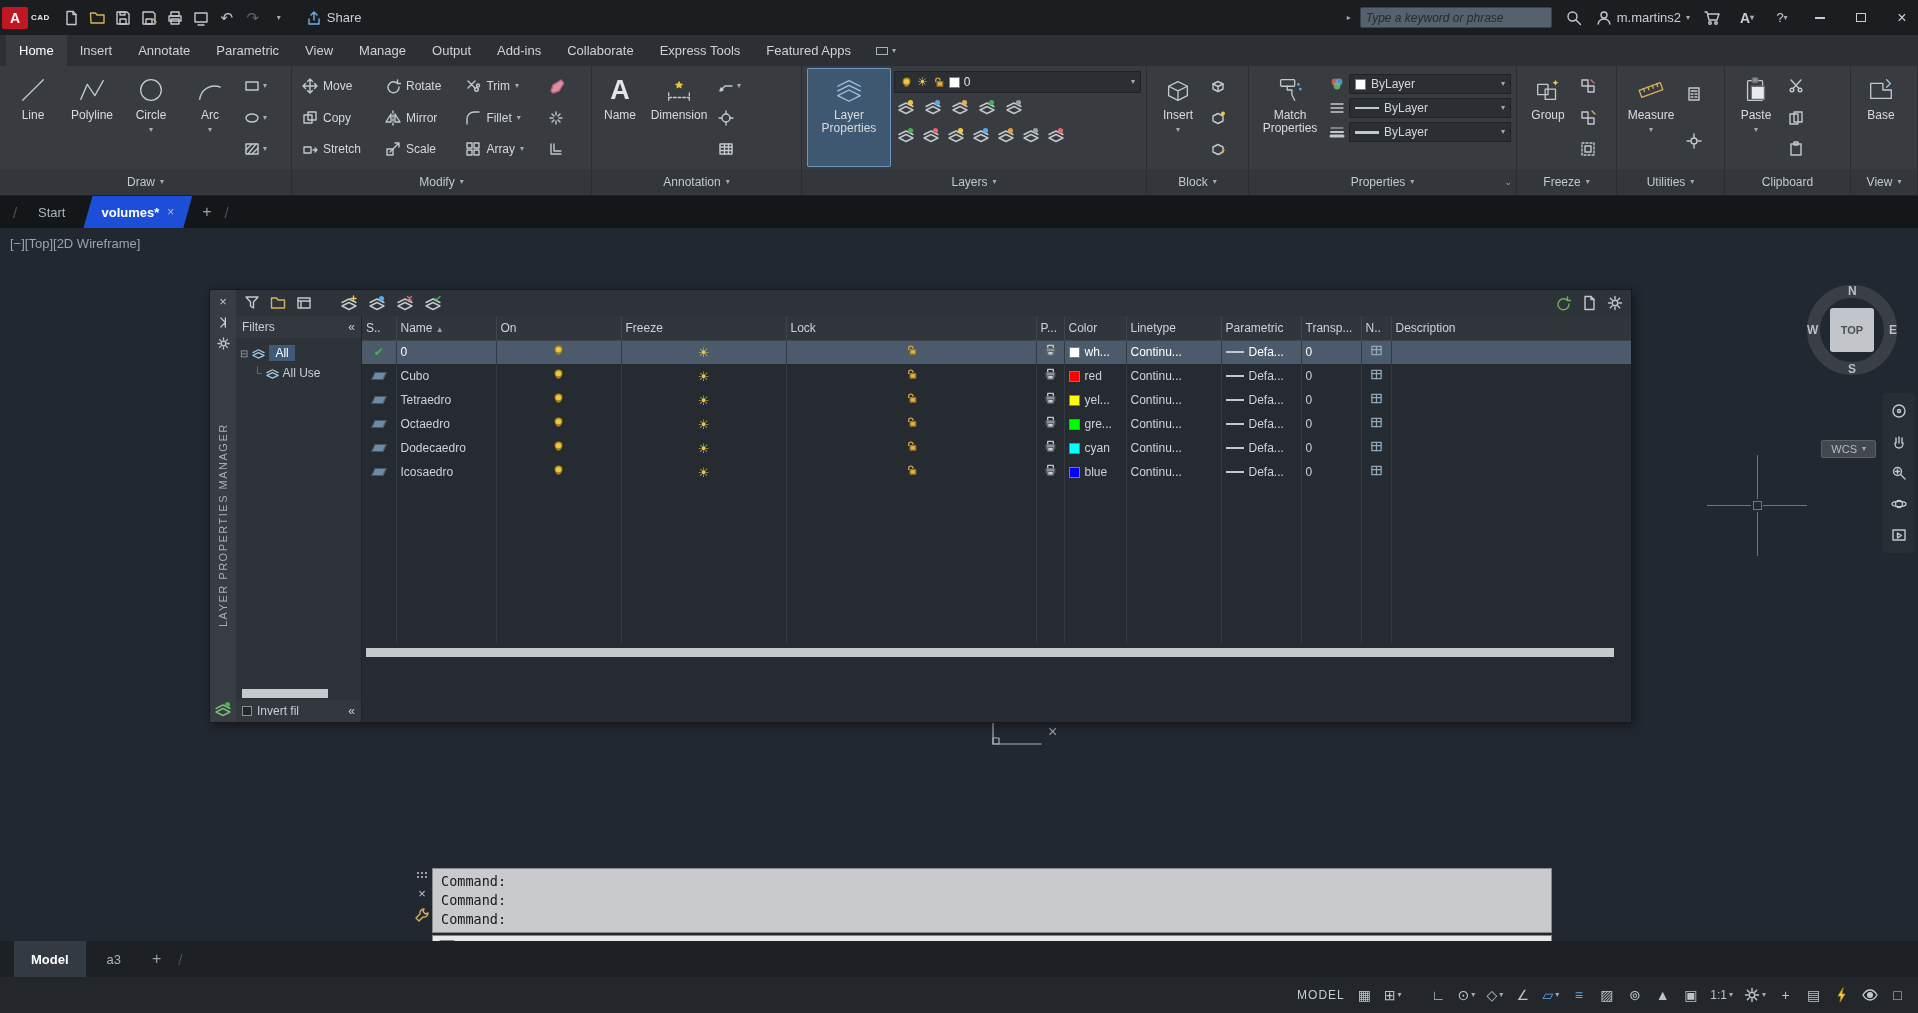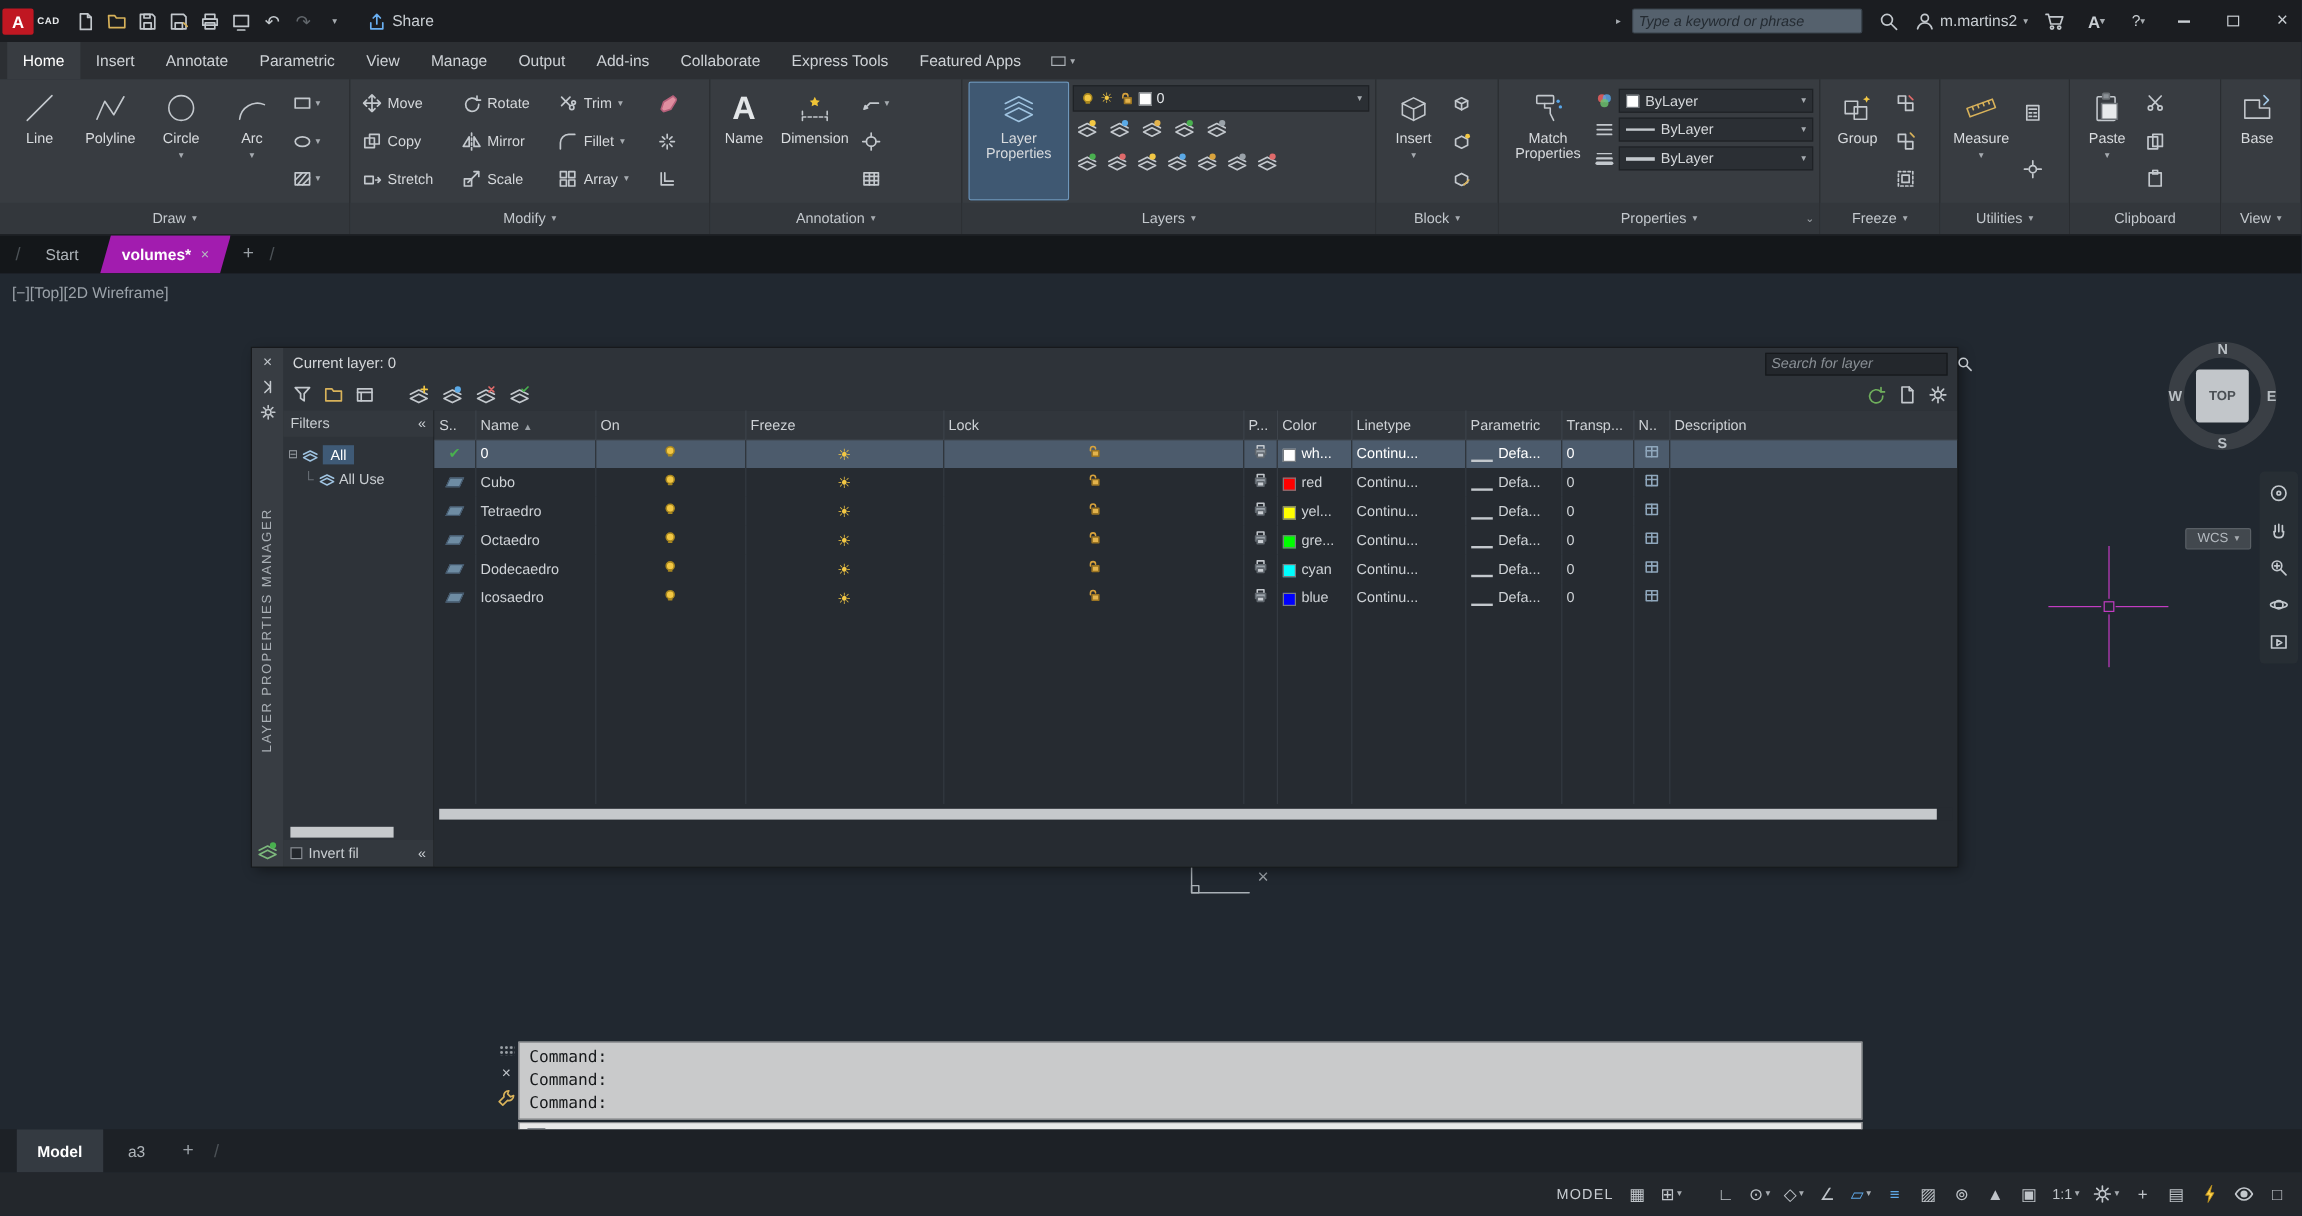--- a/index.html
+++ b/index.html
@@ -47,21 +47,21 @@
 .sw{width:11px;height:11px;border:1px solid #777c81;display:inline-block;flex:none}
 .combo{height:20px;background:#2b2f34;border:1px solid #1f2226;display:flex;align-items:center;gap:5px;padding:0 5px;font-size:12px;color:#d4d7da;flex:1}
 .prow{display:flex;align-items:center;gap:4px;margin:2px 0}
 .linew{width:24px;height:2px;background:#c3c8cd;flex:none}
 .linew2{width:24px;height:3px;background:#c3c8cd;flex:none}
 .launcher{position:absolute;right:4px;font-size:9px;color:#9aa0a5}
 
 .ftabs{height:32px;background:#14171a;display:flex;align-items:stretch;padding-left:10px;flex:none;color:#aeb4b9}
 .slash{width:10px;display:flex;align-items:center;justify-content:center;color:#4c5257;font-size:15px}
 .ftab{display:flex;align-items:center;padding:0 18px;font-size:13px;gap:8px}
-.ftab.active{background:#a21caf;color:#fff;font-weight:bold;clip-path:polygon(9px 0,100% 0,calc(100% - 9px) 100%,0 100%)}
+.ftab.active{background:#1d4ed8;color:#fff;font-weight:bold;clip-path:polygon(9px 0,100% 0,calc(100% - 9px) 100%,0 100%)}
 .ftab .x{font-weight:normal;color:#b5bac0;font-size:12px}
 .fplus{display:flex;align-items:center;padding:0 10px;color:#9aa0a6;font-size:16px}
 
 .canvas{flex:1;position:relative;background:#212830;overflow:hidden}
 .vplabel{position:absolute;left:10px;top:8px;font-size:13px;color:#9ba2a9;display:flex}
 .vcube{position:absolute;right:14px;top:50px;width:104px;height:104px}
 .vc-ring{position:absolute;left:7px;top:7px;width:90px;height:90px;border-radius:50%;border:13px solid #3a3f45}
 .vc-l{position:absolute;color:#b9bfc4;font-size:12px;font-weight:bold}
 .vc-top{position:absolute;left:30px;top:30px;width:44px;height:44px;background:#c2c6ca;border-radius:3px;color:#4a4f54;font-size:11px;font-weight:bold;display:flex;align-items:center;justify-content:center}
 .wcs{position:absolute;right:42px;top:212px;background:#42484e;border:1px solid #5a6066;border-radius:2px;color:#b4bac0;font-size:11px;padding:2px 9px;display:flex;gap:5px;align-items:center}
@@ -89,21 +89,21 @@
 .invert{height:22px;display:flex;align-items:center;gap:5px;padding:0 6px;background:#33383e;font-size:12px;color:#c9ced2}
 .cb{width:10px;height:10px;border:1px solid #8a9096;background:#23272c;flex:none}
 .grid{flex:1;display:flex;flex-direction:column;min-width:0;background:#262b31}
 table{border-collapse:collapse;table-layout:fixed;width:100%;font-size:12px;color:#ced2d6}
 th{height:24px;background:#31363c;border-right:1px solid #3e444b;border-bottom:1px solid #3e444b;font-weight:normal;text-align:left;padding:0 4px;white-space:nowrap;overflow:hidden}
 td{height:24px;border-right:1px solid #343a41;padding:0 4px;white-space:nowrap;overflow:hidden}
 th:last-child,td:last-child{border-right:none}
 .ce{text-align:center}
 tr.sel td{background:#4c5b6c;color:#fff}
 .sheet{width:12px;height:8px;background:#6e8ca3;border:1px solid #43576b;transform:skewX(-25deg);display:inline-block}
-.ccell{display:flex;align-items:flex-end;gap:5px}
+.ccell{display:flex;align-items:center;gap:5px}
 .hscroll{height:11px;margin:3px 4px;background:#262b31;position:relative}
 .hthumb{position:absolute;left:0;top:1px;height:9px;width:99%;background:#c6c9cc}
 .pal-status{height:26px;display:flex;align-items:center;padding:0 10px;font-size:12px;color:#ced2d6;background:#2e3339;border-top:1px solid #202327}
 
 .cmd{position:absolute;left:412px;top:640px;width:1140px;display:flex}
 .cmd-strip{width:20px;display:flex;flex-direction:column;align-items:center;gap:7px;padding-top:3px}
 .grip{width:13px;height:9px;background:radial-gradient(circle,#9aa0a6 1px,transparent 1.3px) 0 0/4px 4px}
 .cmd-main{flex:1}
 .cmd-hist{background:#c9cacb;border:1px solid #87898c;padding:3px 8px;font-family:"DejaVu Sans Mono",monospace;font-size:13.5px;color:#17191b;line-height:19px}
 .cmd-in{margin-top:2px;height:24px;background:#e9e9e9;border:1px solid #87898c;display:flex;align-items:center;padding:0 6px;gap:7px}
@@ -826,30 +826,20 @@
             <path d="M7 1v2.2M7 10.8V13M1 7h2.2M10.8 7H13M2.8 2.8l1.6 1.6M9.6 9.6l1.6 1.6M11.2 2.8L9.6 4.4M4.4 9.6l-1.6 1.6"></path>
           </svg>
         <span class="vtitle">LAYER PROPERTIES MANAGER</span>
         <svg class="ls" viewBox="0 0 18 18">
             <path d="M2 12l7-3.5L16 12 9 15.5z" stroke="#7cb87c"></path>
             <path d="M2 8.5L9 5l7 3.5" stroke="#7cb87c"></path>
             <circle cx="13.5" cy="4.5" r="2.6" fill="#49b04f" stroke="none"></circle>
           </svg>
       </div>
       <div class="pal-main">
-        <div class="pal-r1">
-          <span>Current layer: 0</span>
-          <span class="pal-search">
-            <input placeholder="Search for layer" style="">
-            <svg class="ic12" viewBox="0 0 14 14">
-                <circle cx="5.5" cy="5.5" r="3.8"></circle>
-                <path d="M8.5 8.5l4 4"></path>
-              </svg>
-          </span>
-        </div>
         <div class="pal-r2">
           <svg class="ic" viewBox="0 0 16 16">
               <path d="M2 2h12L9.5 7v6l-3-2V7z"></path>
             </svg>
           <svg class="ic" viewBox="0 0 16 16">
               <path d="M1.5 3h5l1.5 2h6.5v8h-13z" stroke="#d8b25a"></path>
             </svg>
           <svg class="ic" viewBox="0 0 16 16">
               <rect x="2" y="3" width="12" height="10"></rect>
               <path d="M2 6h12M5 6v7"></path>

